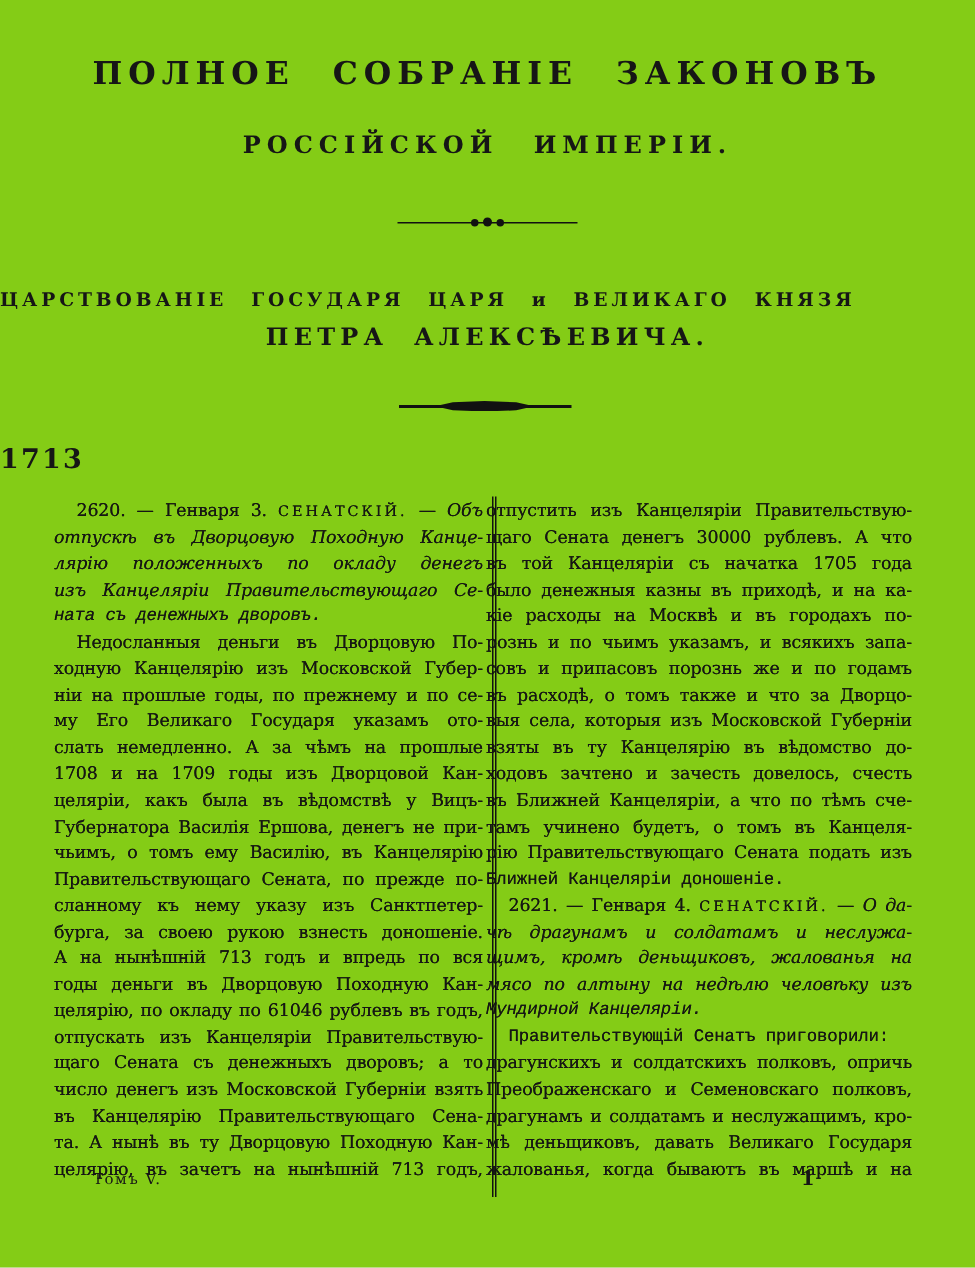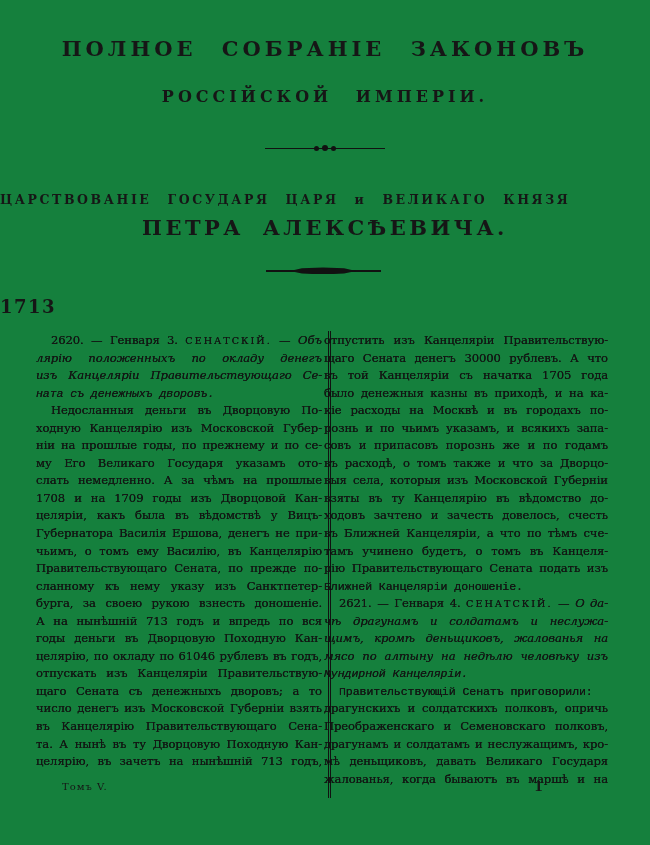--- a/index.html
+++ b/index.html
@@ -1,25 +1,25 @@
 <!DOCTYPE html>
 <html><head>
 <meta charset="utf-8">
 <style>
   html,body{margin:0;padding:0;background:#e8e8e8;}
   .page{
-    position:relative;width:650px;height:845px;background:#15803d;
+    position:relative;width:650px;height:845px;background:#84cc16;
     font-family:"DejaVu Serif","Liberation Serif",serif;color:#161616;
     overflow:hidden;margin:0 auto;
   }
   .abs{position:absolute;left:0;right:0;}
   .title-1{top:36px;text-align:center;font-size:21px;font-weight:bold;letter-spacing:4px;word-spacing:14px;}
   .title-2{top:87px;text-align:center;font-size:16px;font-weight:bold;letter-spacing:4px;word-spacing:14px;}
   .reign-1{top:192px;text-align:left;font-size:12.5px;font-weight:bold;letter-spacing:2.6px;word-spacing:9px;}
-  .reign-2{top:215px;text-align:center;font-size:21px;font-weight:bold;letter-spacing:3.5px;word-spacing:8px;}
+  .reign-2{top:215px;text-align:center;font-size:16px;font-weight:bold;letter-spacing:3.5px;word-spacing:8px;}
   .year{top:296px;font-size:18px;font-weight:bold;letter-spacing:1.5px;}
 
   
   .divider-dots{position:absolute;top:144px;left:265px;width:120px;height:9px;}
   .divider-dots .rule{position:absolute;left:0;right:0;top:3.6px;height:1.7px;background:#111;}
   .divider-dots .dots{position:absolute;left:0;right:0;top:1.2px;display:flex;justify-content:center;gap:3px;}
   .divider-dots .dot{width:6px;height:6px;border-radius:50%;background:#111;}
   .divider-dots .dot.small{width:5px;height:5px;margin-top:.5px;}
 
   
@@ -73,20 +73,21 @@
 
   <div class="divider-spindle">
     <div class="rule"></div>
     <div class="lens"></div>
   </div>
 
   <div class="abs year">1713</div>
 
   <div class="col col-left">
       <div class="tline ind"><span class="seg-r">2620. — Генваря 3. </span><span class="seg-sc">Сенатскій.</span><span class="seg-r"> — </span><span class="seg-i">Объ</span></div>
+      <div class="tline it">отпускѣ въ Дворцовую Походную Канце-</div>
       <div class="tline it">лярію положенныхъ по окладу денегъ</div>
       <div class="tline it">изъ Канцеляріи Правительствующаго Се-</div>
       <div class="tline end it">ната съ денежныхъ дворовъ.</div>
       <div class="tline ind">Недосланныя деньги въ Дворцовую По-</div>
       <div class="tline">ходную Канцелярію изъ Московской Губер-</div>
       <div class="tline">ніи на прошлые годы, по прежнему и по се-</div>
       <div class="tline">му Его Великаго Государя указамъ ото-</div>
       <div class="tline">слать немедленно. А за чѣмъ на прошлые</div>
       <div class="tline">1708 и на 1709 годы изъ Дворцовой Кан-</div>
       <div class="tline">целяріи, какъ была въ вѣдомствѣ у Вицъ-</div>

